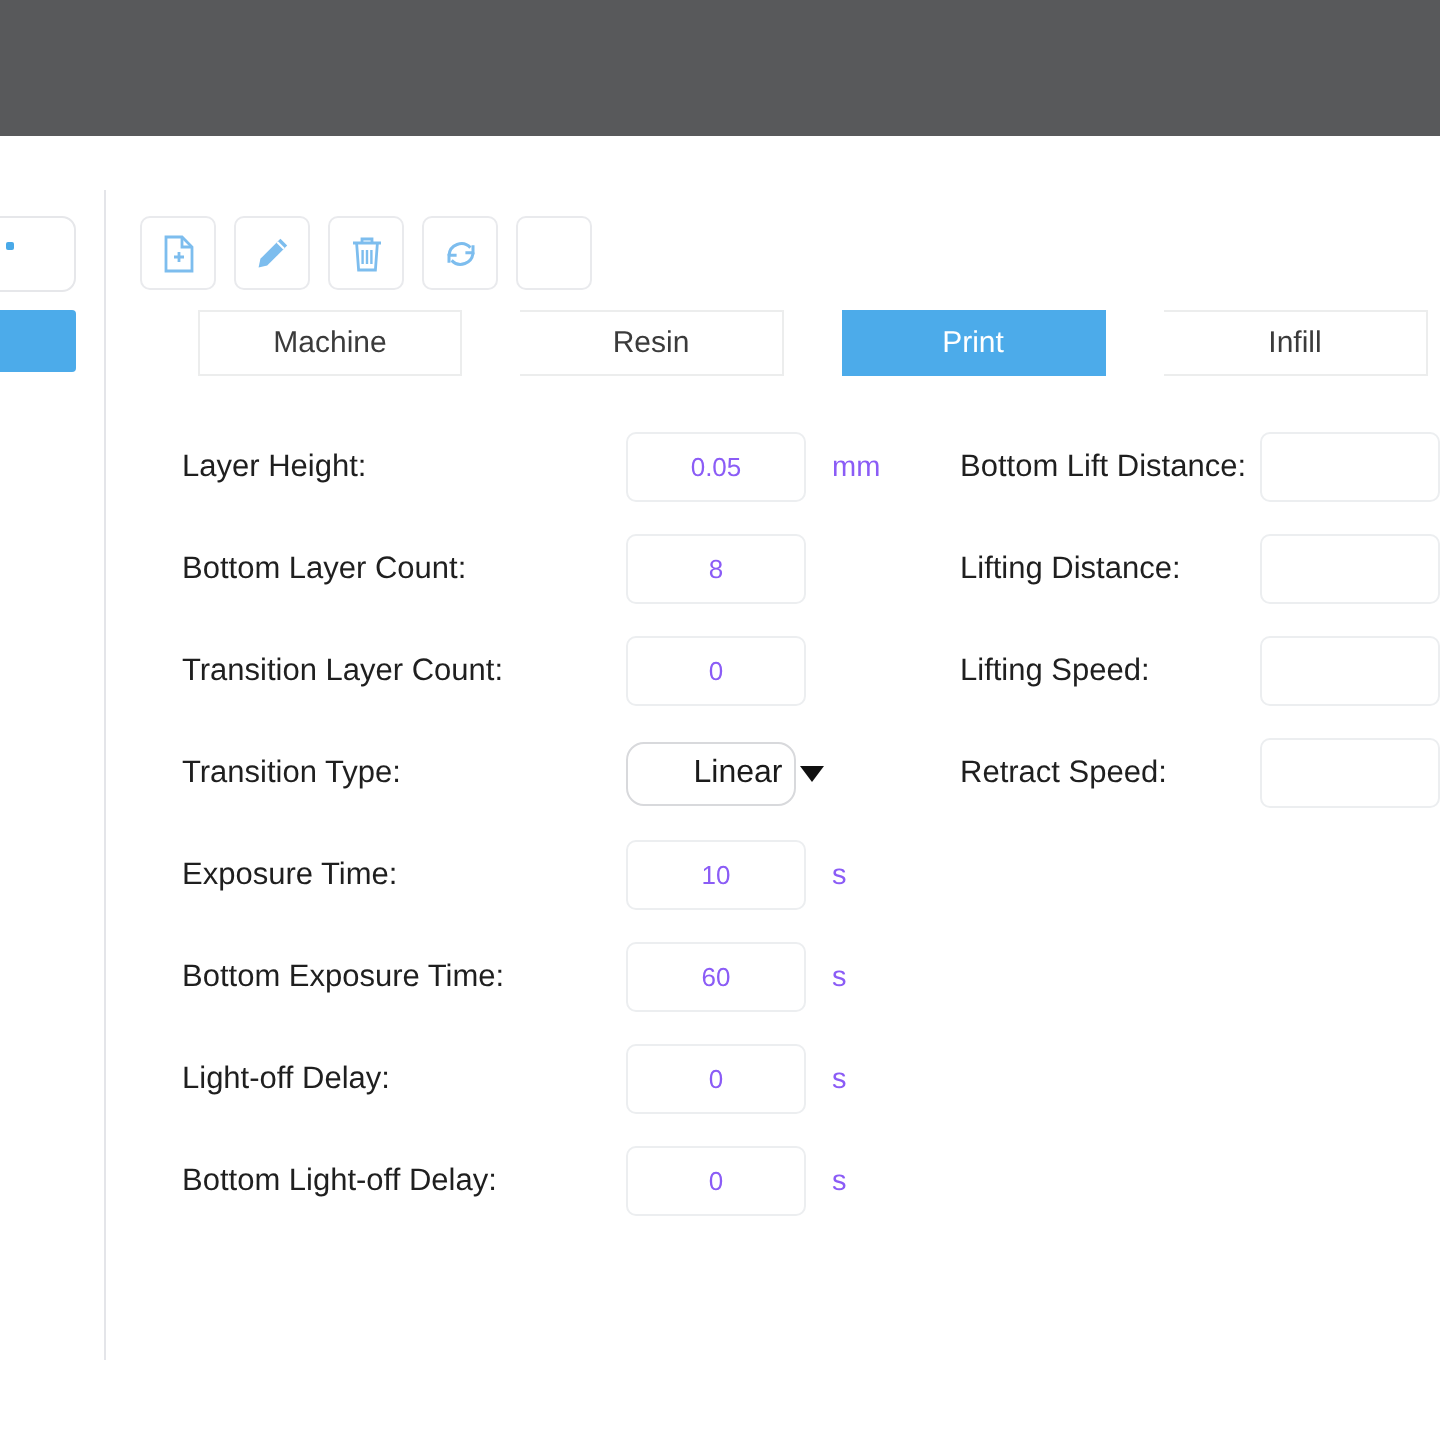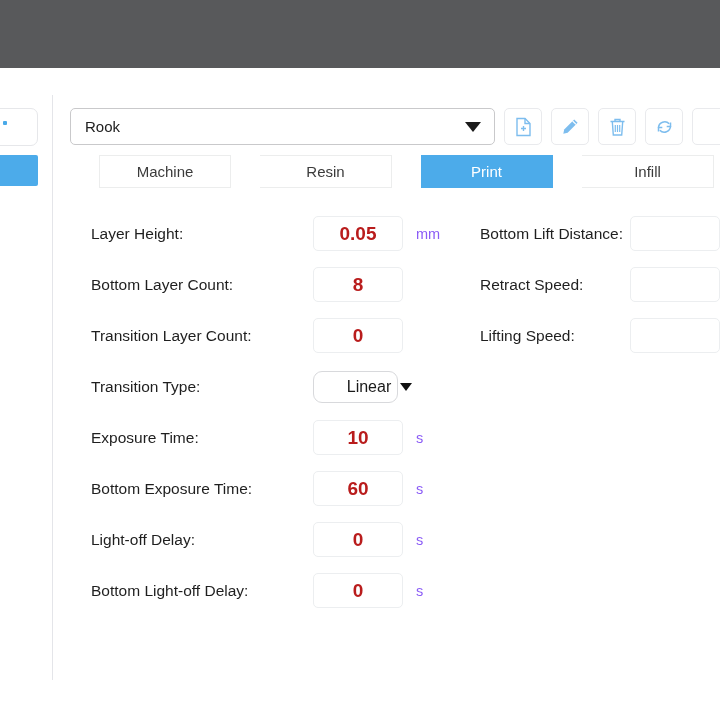--- a/index.html
+++ b/index.html
@@ -181,24 +181,23 @@
   .input {
     width: 90px;
     height: 35px;
     background: #ffffff;
     border: 1px solid #eceef0;
     border-radius: 5px;
     box-sizing: border-box;
     display: flex;
     align-items: center;
     justify-content: center;
-    font-size: 19px;
-    color: #b91c1c;
+    font-size: 13px;
+    color: #8b5cf6;
     flex: 0 0 auto;
-    font-weight: bold;
   }
   .unit {
     font-size: 14.5px;
     color: #8b5cf6;
     margin-left: 13px;
     white-space: nowrap;
   }
   .select {
     width: 85px;
     height: 32px;
@@ -234,24 +233,20 @@
       <span class="mini-mark"></span>
     </div>
     <div class="left-blue-button"></div>
   </div>
   <div class="panel-divider"></div>
 
   <div class="content">
 
     <div class="profile-row">
 
-      <div class="combo">
-        <span class="combo-value">Rook</span>
-        <span class="caret"></span>
-      </div>
 
       <div class="icon-btn">
         <svg width="19" height="20" viewBox="0 0 19 20">
           <path d="M3 1.5h8l5 5v12H3z" fill="none" stroke="#7dbdee" stroke-width="1.4"></path>
           <path d="M11 1.5v5h5" fill="none" stroke="#7dbdee" stroke-width="1.4"></path>
           <path d="M9.5 9v5M7 11.5h5" stroke="#7dbdee" stroke-width="1.4" fill="none"></path>
         </svg>
       </div>
 
       <div class="icon-btn">
@@ -354,28 +349,32 @@
         </div>
       </div>
 
       <div class="col col-right">
 
         <div class="field">
           <span class="field-label">Bottom Lift Distance:</span>
           <span class="input"></span>
         </div>
 
-
+        <div class="field">
+          <span class="field-label">Lifting Distance:</span>
+          <span class="input"></span>
+        </div>
+
+
+        <div class="field">
+          <span class="field-label">Lifting Speed:</span>
+          <span class="input"></span>
+        </div>
 
         <div class="field">
           <span class="field-label">Retract Speed:</span>
-          <span class="input"></span>
-        </div>
-
-        <div class="field">
-          <span class="field-label">Lifting Speed:</span>
           <span class="input"></span>
         </div>
       </div>
 
     </div>
   </div>
 </div>
 
 </body></html>

